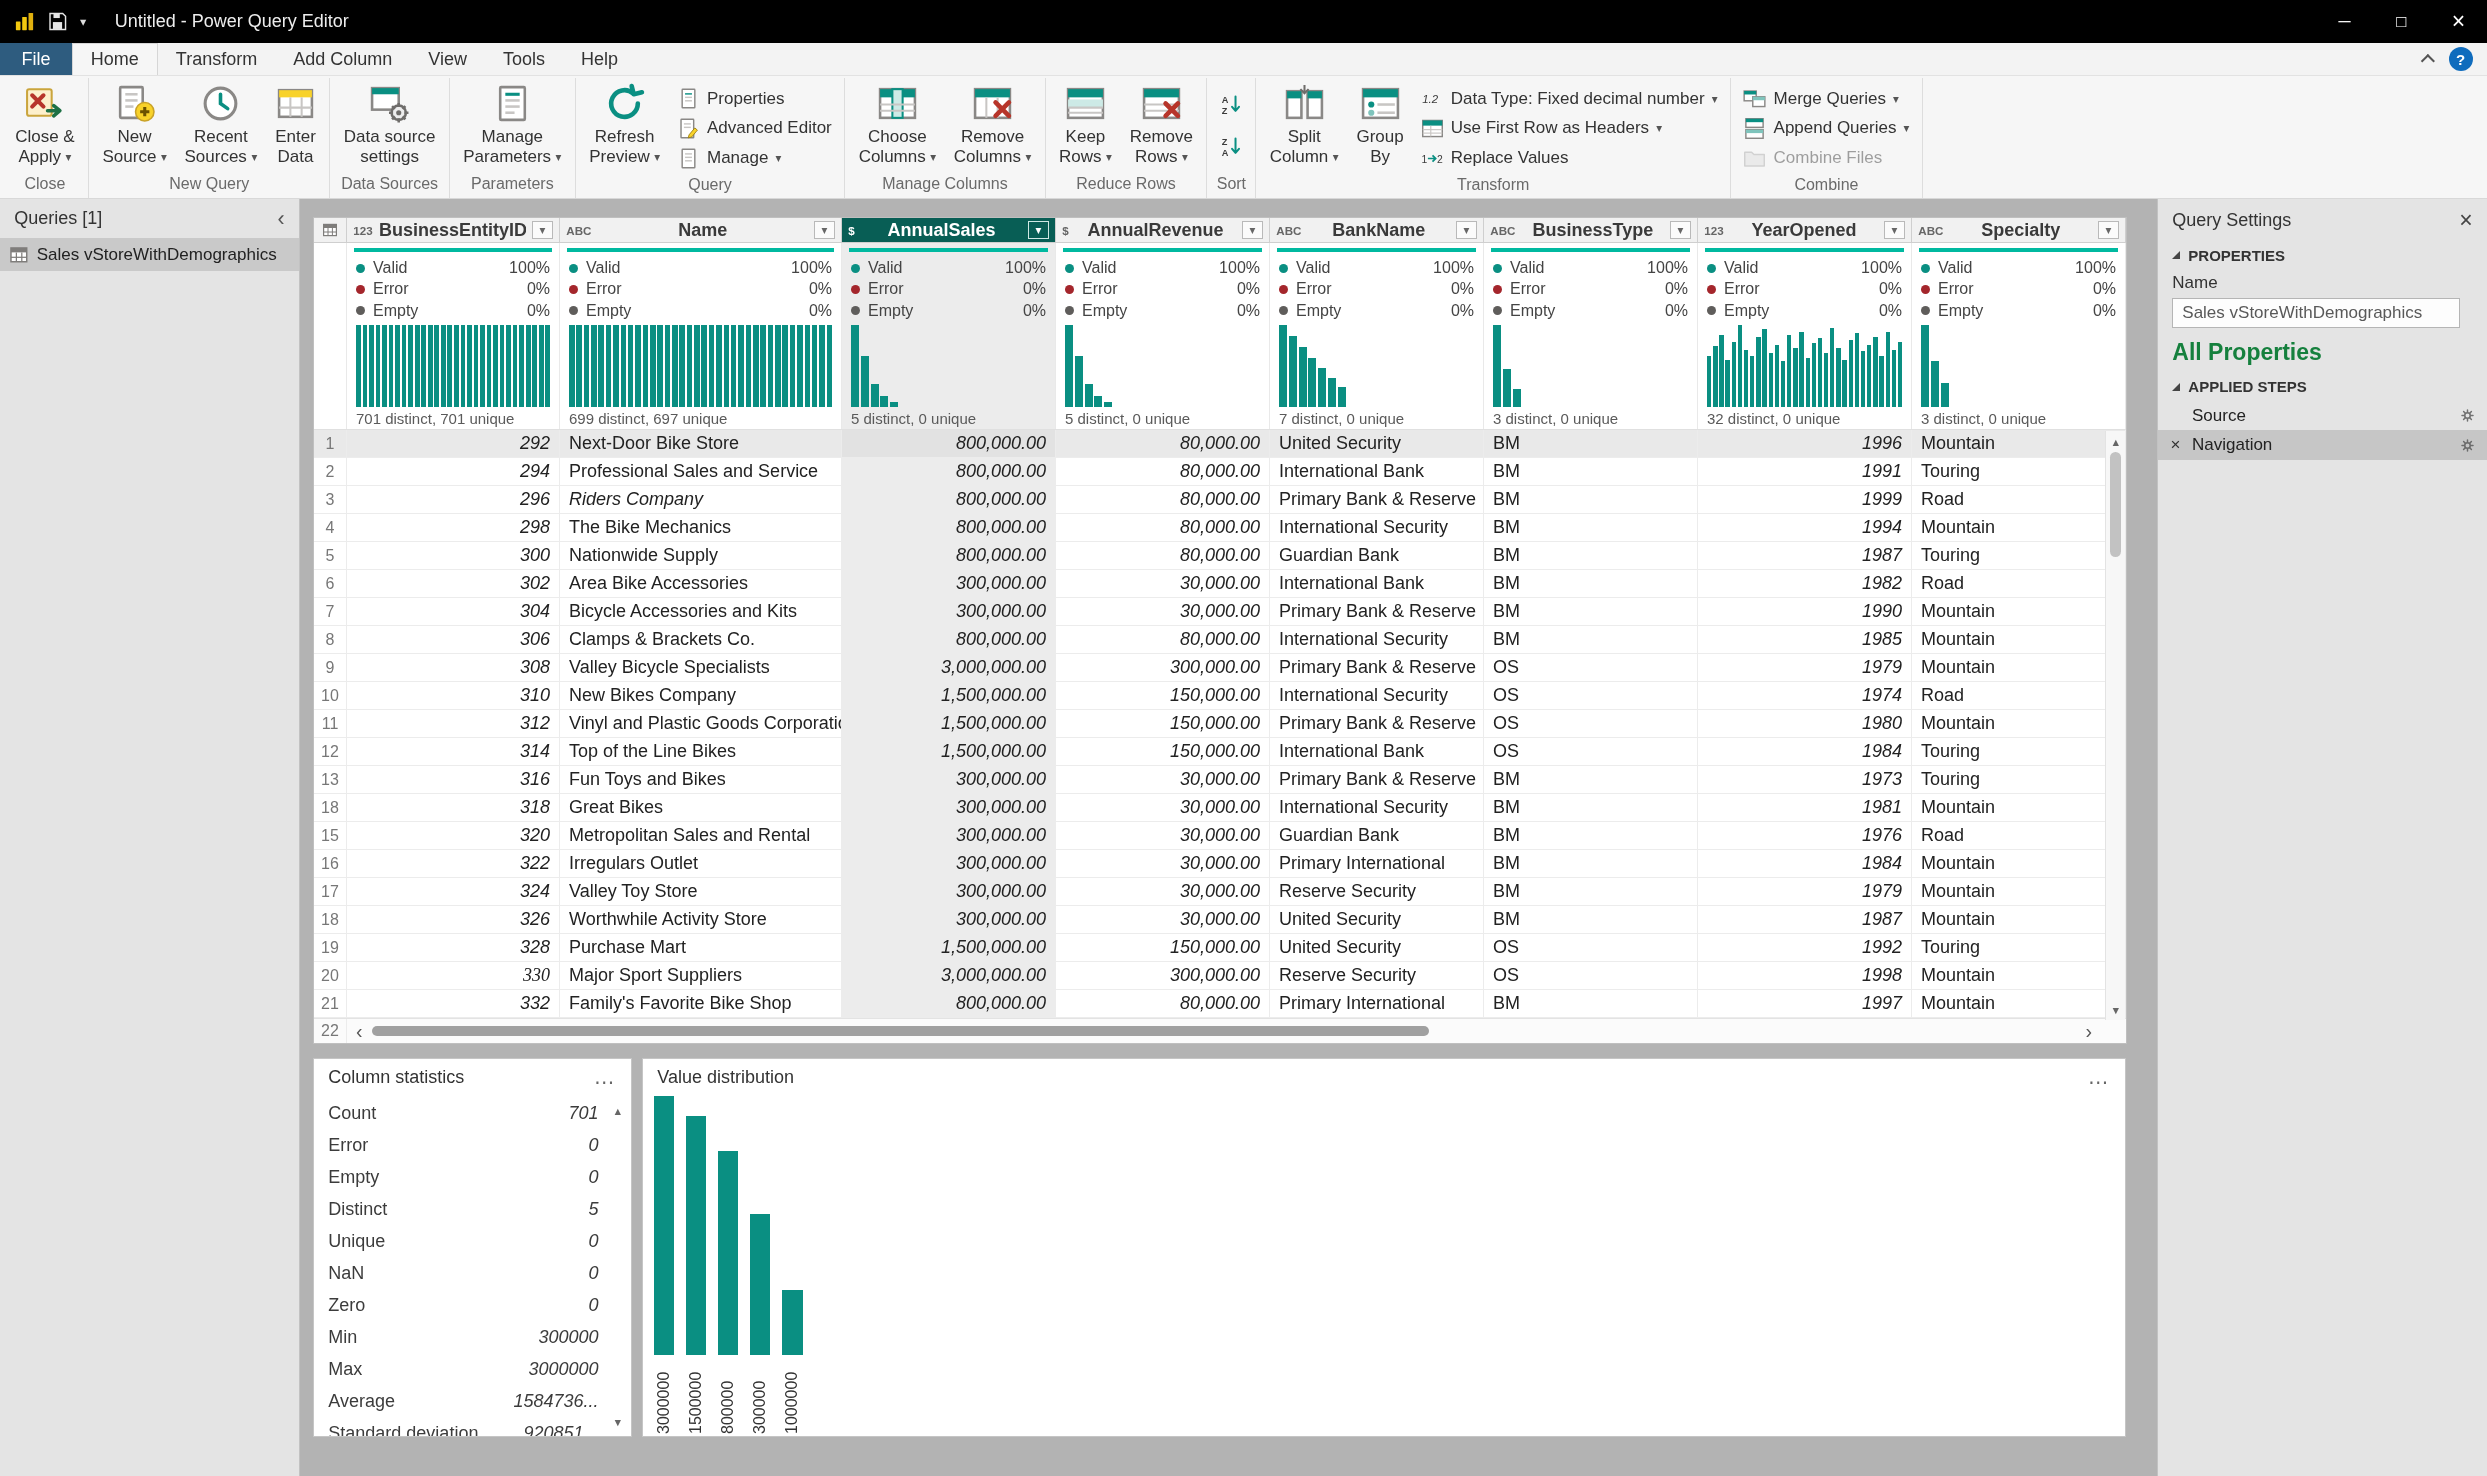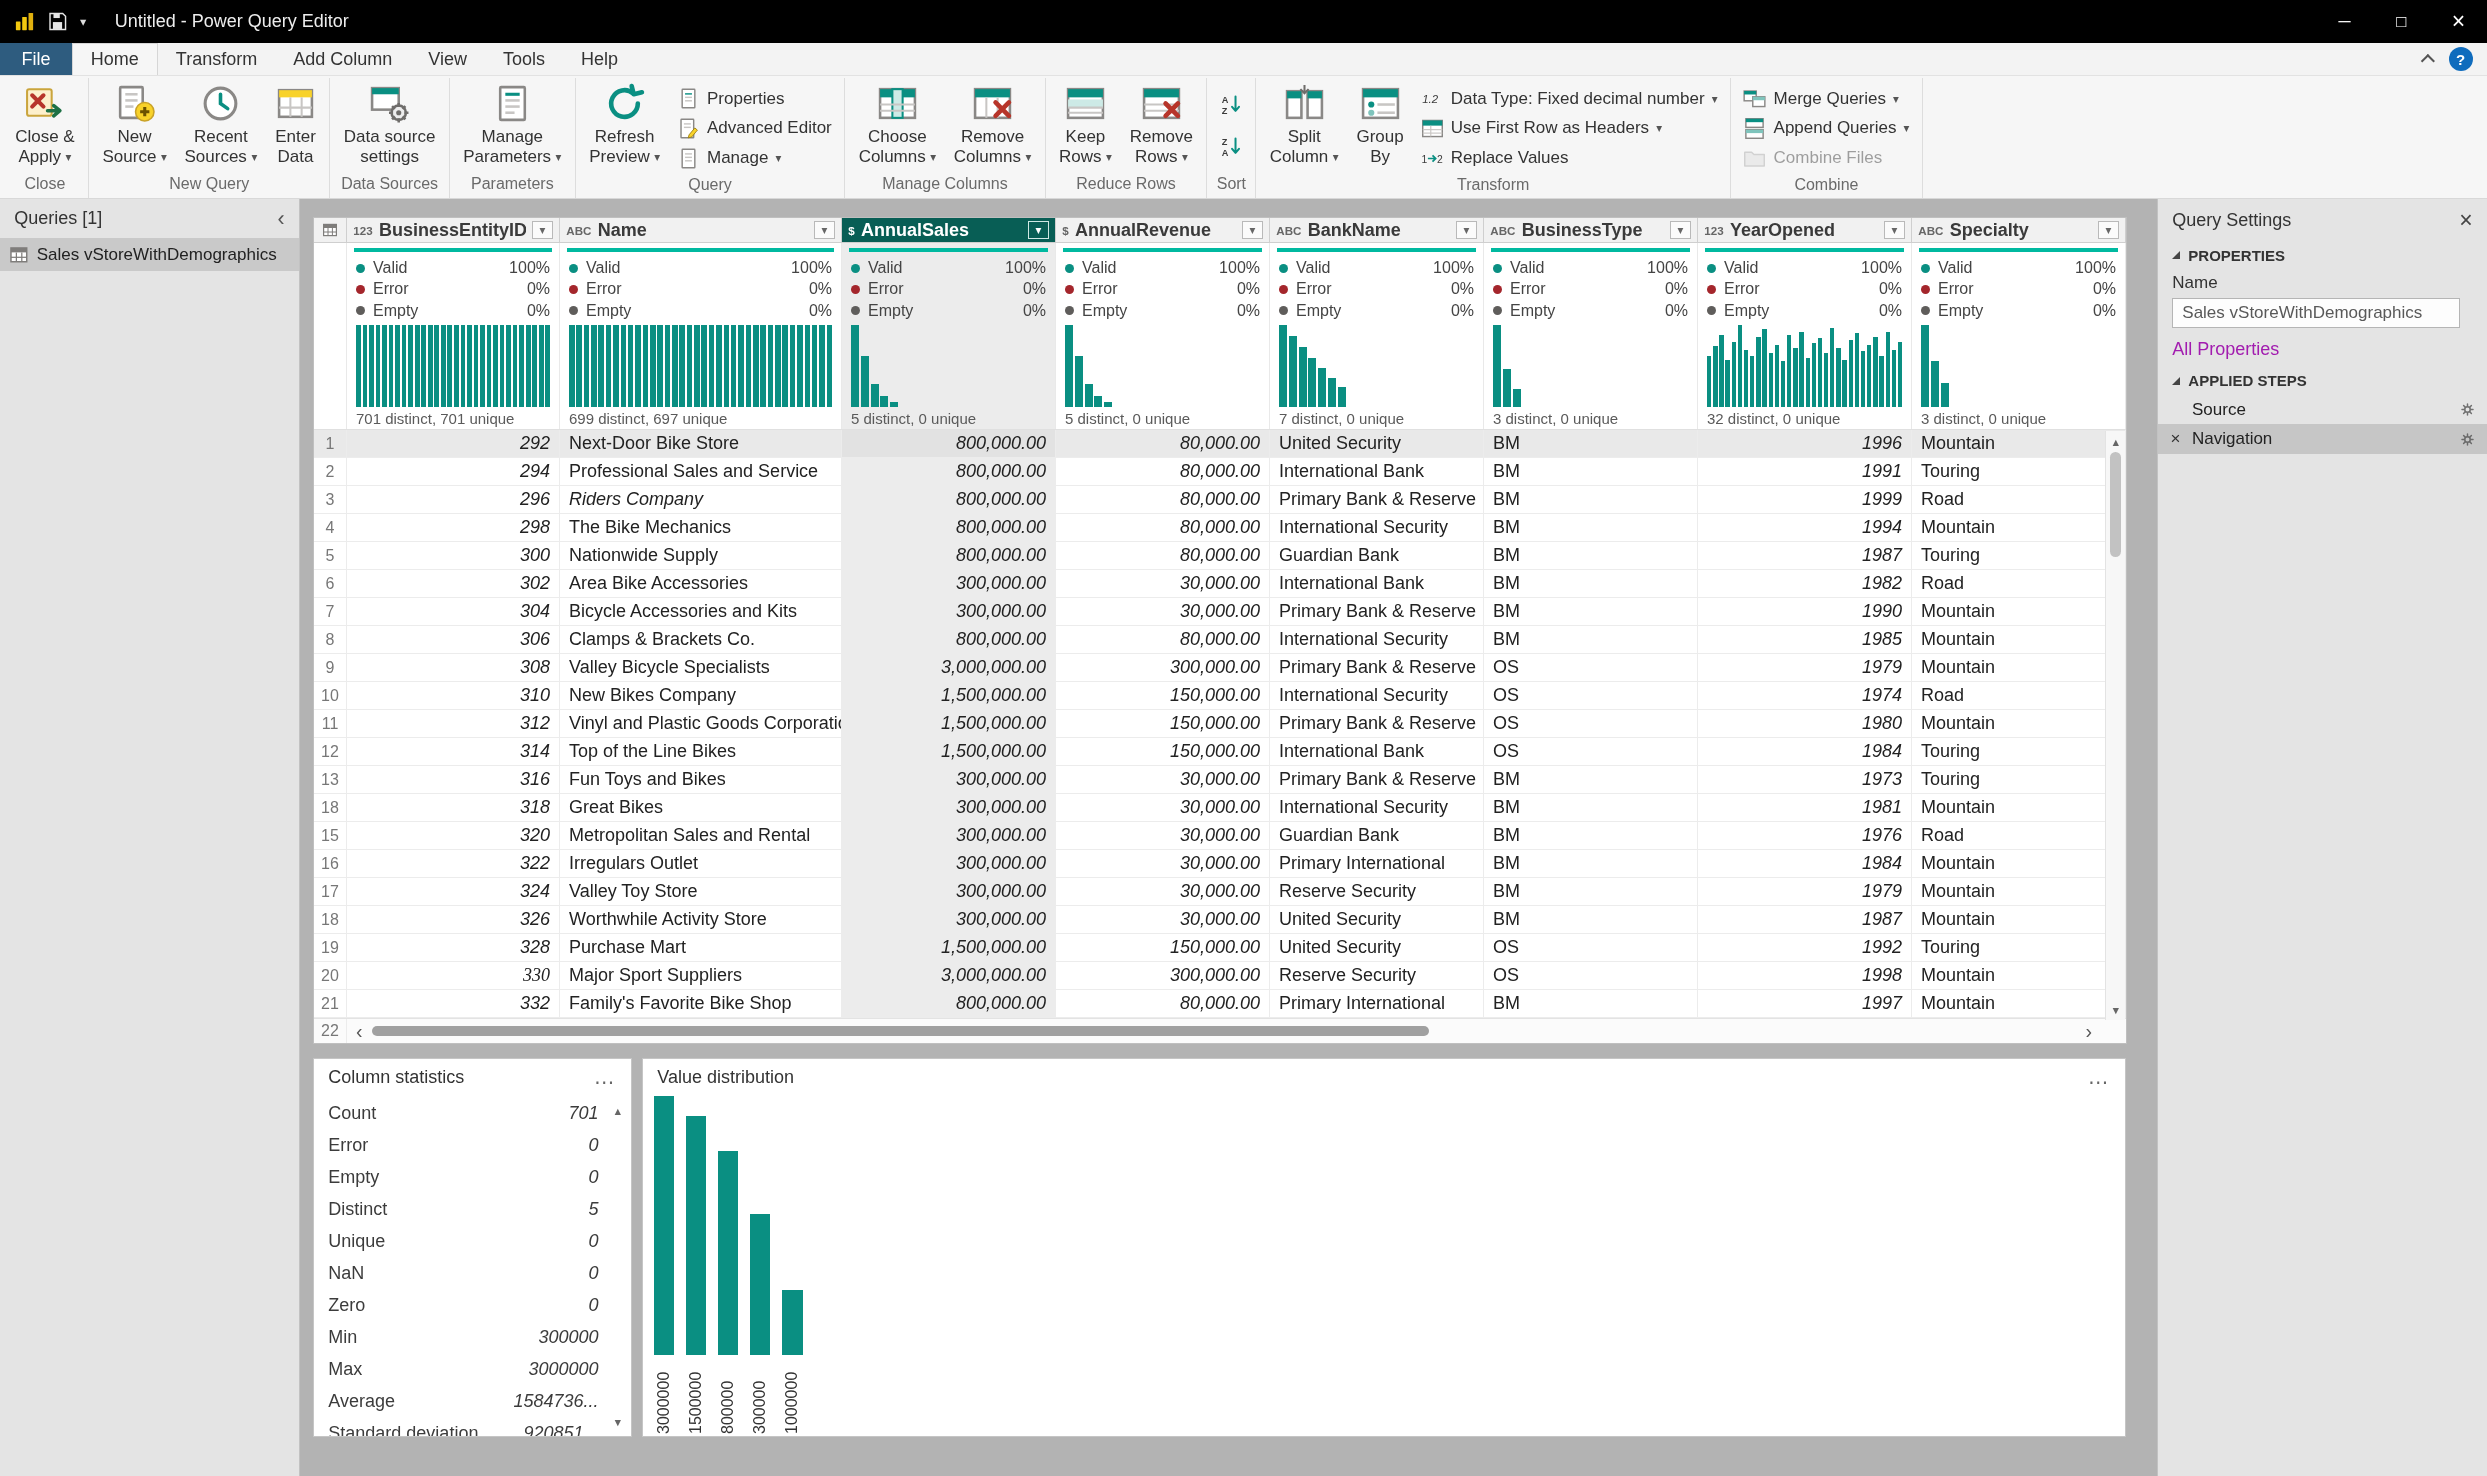--- a/index.html
+++ b/index.html
@@ -53,21 +53,21 @@
 .queries-panel{position:absolute;left:0;top:0;bottom:0;width:300px;background:#e4e4e4;border-right:0.9px solid #c2c2c2;}
 .qp-head{display:flex;align-items:center;justify-content:space-between;padding:9px 14.3px;font-size:18px;color:#333;}
 .qp-collapse{font-size:21.4px;color:#555;line-height:18px;}
 .q-item{display:flex;align-items:center;gap:8px;height:33px;padding:0 9px;font-size:17px;color:#222;}
 .q-item.sel{background:#c9c9c9;}
 .qicon{display:inline-flex;}
 .qicon svg{width:19.7px;height:19.7px;}
 
 
 .grid-panel{position:absolute;left:313px;top:18px;width:1814px;height:827px;background:#fff;border:0.9px solid #bfbfbf;display:flex;flex-direction:column;overflow:hidden;}
-.ghead{display:flex;flex:0 0 25px;background:#f1f1f1;border-bottom:0.9px solid #cfcfcf;}
+.ghead{display:flex;flex:0 0 25px;background:#f1f1f1;border-bottom:0.9px solid #cfcfcf;text-align:center;}
 .gcorner{flex:0 0 33px;display:flex;align-items:center;justify-content:center;border-right:0.9px solid #cfcfcf;}
 .gcorner svg{width:16px;height:16px;}
 .hcell{display:flex;align-items:center;gap:6.3px;padding:0 6.3px;border-right:0.9px solid #cfcfcf;font-size:18px;font-weight:700;color:#3a3a3a;flex:0 0 auto;overflow:hidden;}
 .type-icon{font-size:11.6px;color:#666;font-weight:700;}
 .hname{flex:1;overflow:hidden;white-space:nowrap;}
 .hfilter{font-size:11.6px;color:#666;border:0.9px solid #b9b9b9;background:#fbfbfb;width:20.5px;height:18px;display:flex;align-items:center;justify-content:center;flex:0 0 auto;}
 .hcell.sel{background:var(--teal-dark);color:#fff;}
 .hcell.sel .type-icon{color:#fff;}
 .hcell.sel .hfilter{color:#fff;background:transparent;border-color:#cfe8e4;}
 .gprofile{display:flex;flex:0 0 187px;border-bottom:0.9px solid #e0e0e0;}
@@ -121,21 +121,21 @@
 .vd-label{writing-mode:vertical-rl;transform:rotate(180deg);font-size:16px;color:#333;height:75px;margin-top:4.5px;line-height:20.5px;flex:none;}
 
 
 .settings-panel{position:absolute;right:0;top:0;bottom:0;width:330px;background:#e4e4e4;border-left:0.9px solid #c2c2c2;}
 .sp-head{display:flex;justify-content:space-between;align-items:center;padding:10.7px 14.3px 7.1px;font-size:18px;color:#333;}
 .sp-close{font-size:23px;color:#444;line-height:18px;}
 .sp-section-head{display:flex;align-items:center;gap:8px;font-size:15px;font-weight:700;color:#333;padding:9px 14.3px 5.4px;}
 .tri{width:0;height:0;border-bottom:8px solid #444;border-left:8px solid transparent;}
 .sp-name-label{font-size:17px;color:#333;padding:3.6px 14.3px 1.8px;}
 .sp-input{display:block;margin:3.6px 14.3px;width:288px;height:30px;border:0.9px solid #b5b5b5;background:#fdfdfd;font:inherit;font-size:17px;color:#595959;padding:0 9px;}
-.sp-link{font-size:18px;color:#a21caf;padding:7.1px 14.3px 3.6px;}
+.sp-link{font-size:23px;color:#15803d;padding:7.1px 14.3px 3.6px;font-weight:bold;}
 .step{display:flex;align-items:center;height:29.5px;padding:0 10.7px 0 34px;font-size:17px;color:#222;position:relative;}
 .step.sel{background:#c6c6c6;}
 .step-x{position:absolute;left:12.5px;font-size:17px;color:#333;}
 .step-label{flex:1;}
 .step-gear{display:inline-flex;opacity:.8;}
 .step-gear svg{width:17px;height:17px;}
 
 
 .statusbar{flex:0 0 31px;background:#f1f1f1;border-top:0.9px solid #cfcfcf;display:flex;align-items:center;font-size:15px;color:#3c3c3c;}
 .sb-left{background:#fdfdfd;height:100%;display:flex;align-items:center;padding:0 18px;border-right:0.9px solid #d9d9d9;white-space:nowrap;}

